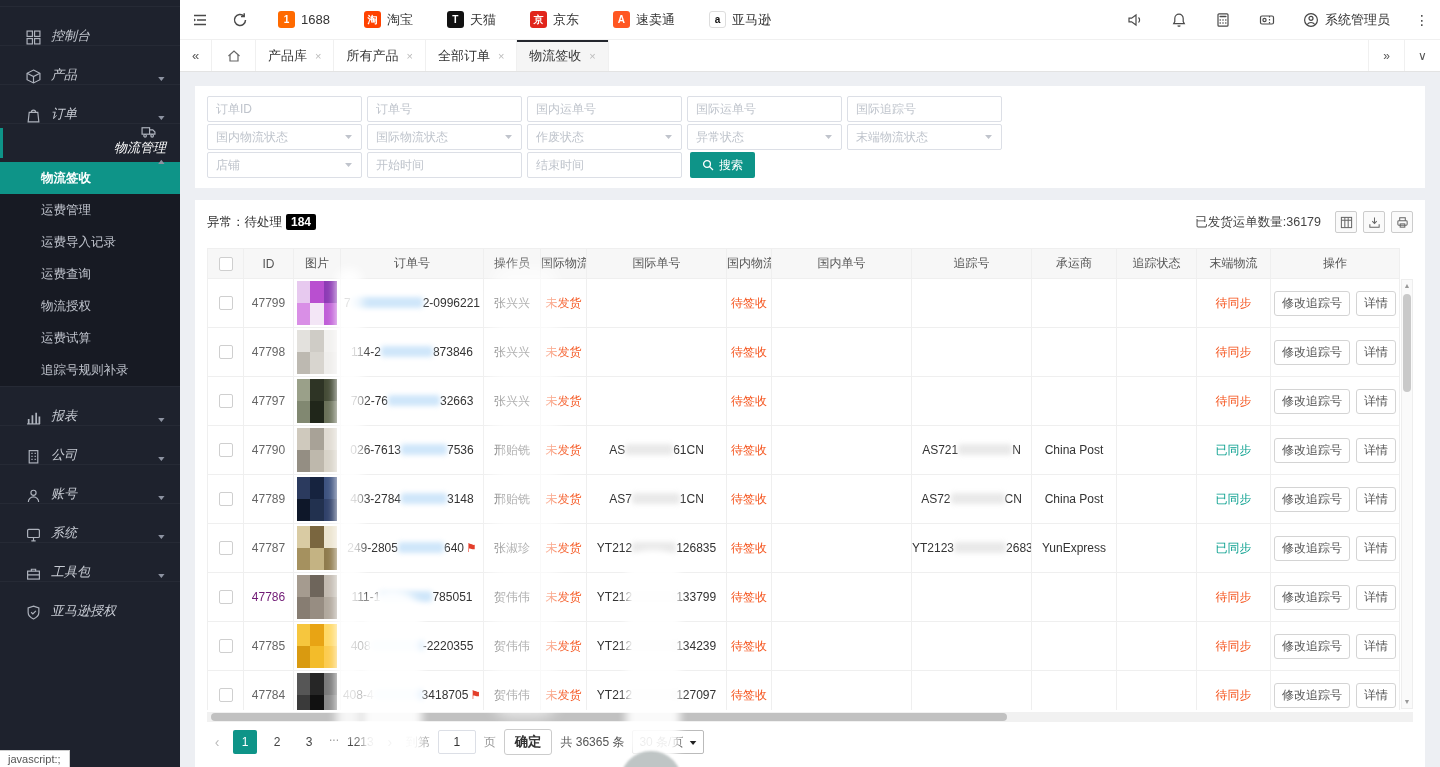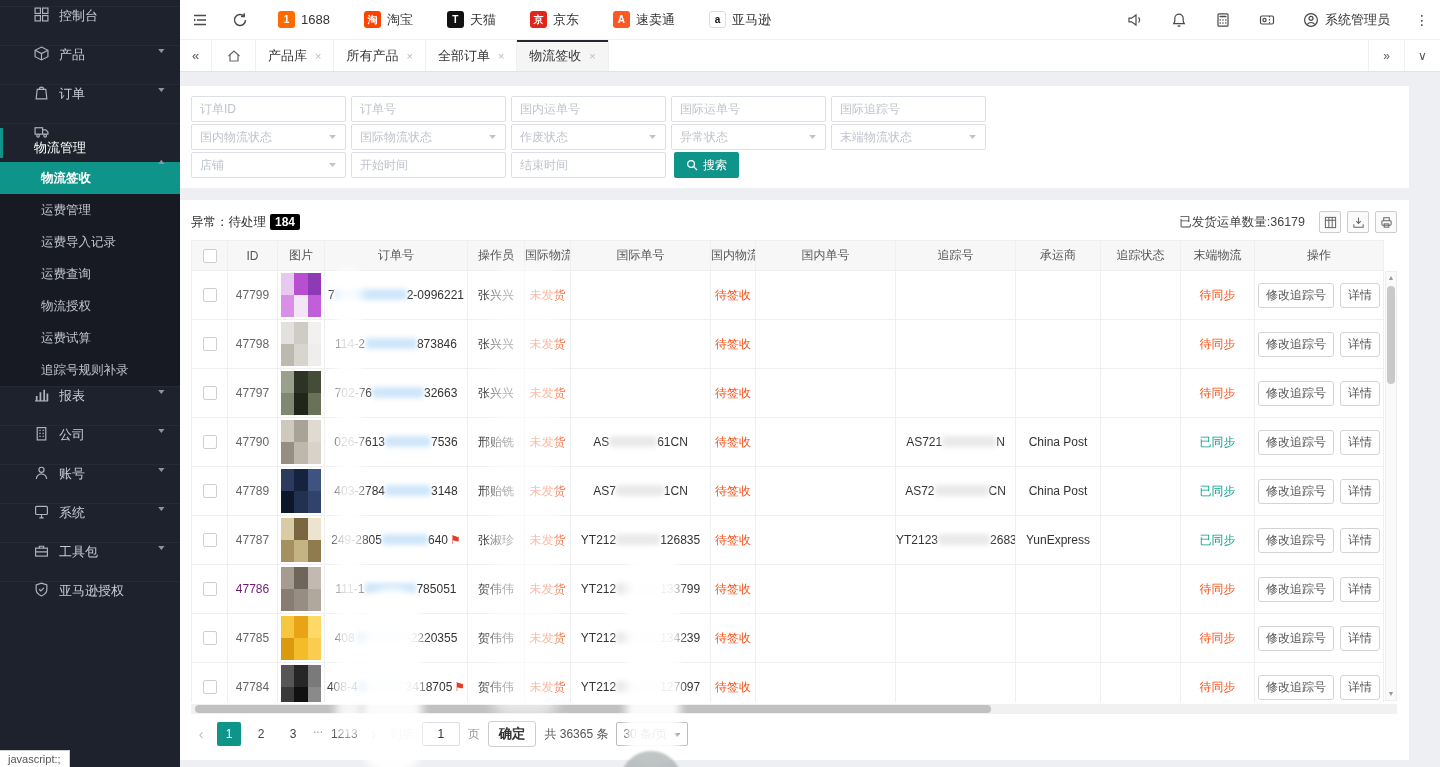--- a/index.html
+++ b/index.html
@@ -6,21 +6,21 @@
   html,body { width:1440px; height:767px; overflow:hidden; font-family:"Liberation Sans","DejaVu Sans",sans-serif; font-size:12px; color:#333; background:#edeff3; }
   .page { position:relative; width:1440px; height:767px; }
 
   
   .sidebar { position:absolute; left:0; top:0; width:180px; height:767px; background:#1e222d; z-index:5; }
   .logo { height:42px; display:flex; align-items:center; padding-left:14px; gap:7px; }
   .logo-mark { width:30px; height:28px; flex:0 0 auto; }
   .logo-text .cn { color:#fff; font-size:17px; font-weight:bold; font-family:"Liberation Serif","DejaVu Serif",serif; font-style:italic; letter-spacing:2px; line-height:17px; }
   .logo-text .en { color:#8d93a1; font-size:6.5px; letter-spacing:1.2px; margin-top:2px; }
   .menu { margin-top:6px; }
-  .m-item { height:39px; display:flex; align-items:flex-start; padding:0 14px 0 34px; color:#c7cbd3; font-size:13px; cursor:pointer; border-top:1px solid rgba(255,255,255,.04); position:relative; }
+  .m-item { height:39px; display:flex; align-items:flex-end; padding:0 14px 0 26px; color:#c7cbd3; font-size:13px; cursor:pointer; border-top:1px solid rgba(255,255,255,.04); position:relative;font-style:italic; }
   .m-item .mi-icon { width:15px; height:15px; margin-right:10px; color:#aeb3bd; flex:0 0 auto; }
   .m-item .mi-icon svg { width:15px; height:15px; display:block; }
   .m-item .arrow { margin-left:auto; font-size:9px; color:#8d93a1; transform:scale(1.2,.8); }
   .m-item.active-parent { color:#ffffff;flex-direction:column; }
   .m-item.active-parent::before { content:""; position:absolute; left:0; top:4px; bottom:4px; width:3px; background:#0e9488; }
   .submenu { background:#171a23; }
   .s-item { height:32px; display:flex; align-items:center; padding-left:41px; color:#bfc3cc; font-size:12.5px; cursor:pointer; }
   .s-item.active { background:#0e9488; color:#fff; font-weight:bold; }
 
   
@@ -42,40 +42,40 @@
   .tab-home { width:44px; display:flex; align-items:center; justify-content:center; border-right:1px solid #f0f0f0; cursor:pointer; color:#666; }
   .tab-home svg { width:14px; height:14px; }
   .tab { display:flex; align-items:center; gap:8px; padding:0 12px; font-size:13px; color:#333; border-right:1px solid #f0f0f0; cursor:pointer; position:relative; }
   .tab .x { color:#bbb; font-size:11px; }
   .tab.active { background:#f5f5f5; }
   .tab.active::before { content:""; position:absolute; left:0; right:0; top:0; height:2px; background:#23262d; }
   .tab-spacer { flex:1; }
   .tab-right { width:36px; display:flex; align-items:center; justify-content:center; color:#555; border-left:1px solid #f0f0f0; cursor:pointer; font-size:12px; }
 
   
-  .content { position:absolute; left:164px; top:72px; width:1260px; height:695px; padding:14px 15px 0 15px; }
+  .content { position:absolute; left:180px; top:72px; width:1260px; height:695px; padding:14px 15px 0 15px; }
   .filter-panel { background:#fff; padding:10px 12px 10px 12px; }
   .f-row { display:flex; gap:5px; margin-bottom:2px; }
   .f-row:last-child { margin-bottom:0; }
   .f-input, .f-select { width:155px; height:26px; border:1px solid #dcdfe6; background:#fff; color:#333; font-size:12px; padding:0 8px; border-radius:2px; }
   .f-input::placeholder { color:#bfc4cc; }
   .f-select { display:flex; align-items:center; justify-content:space-between; color:#bfc4cc; cursor:pointer; }
   .f-select .caret { color:#c0c4cc; font-size:9px; transform:scale(1.3,.8); }
   .btn-search { height:26px; padding:0 12px; background:#0e9488; color:#fff; border:none; border-radius:2px; font-size:12px; display:flex; align-items:center; gap:5px; cursor:pointer; margin-left:3px; }
   .btn-search svg { width:12px; height:12px; }
 
   .table-panel { background:#fff; margin-top:12px; padding:8px 12px 6px 12px; position:relative; }
   .panel-toolbar { height:28px; display:flex; align-items:center; font-size:12.5px; color:#333; }
   .badge { background:#000000; color:#fff; padding:1px 5px; border-radius:2px; font-size:12px; margin-left:4px; font-weight:bold; }
   .pt-right { margin-left:auto; display:flex; align-items:center; gap:6px; }
   .pt-count { font-weight:normal; color:#444; margin-right:8px; }
   .tool-btn { width:22px; height:22px; border:1px solid #ccc; border-radius:2px; background:#fafafa; display:flex; align-items:center; justify-content:center; color:#666; cursor:pointer; }
   .tool-btn svg { width:13px; height:13px; }
 
-  .table-wrap { position:relative; margin-top:4px; height:462px; overflow:hidden; }
+  .table-wrap { position:relative; margin-top:12px; height:462px; overflow:hidden; }
   table { border-collapse:collapse; table-layout:fixed; width:1192px; }
   th, td { border:1px solid #efefef; border-top:none; border-left:none; text-align:center; overflow:hidden; white-space:nowrap; }
   th:first-child, td:first-child { border-left:1px solid #efefef; }
   thead th { background:#f7f7f7; height:30px; color:#555; font-weight:normal; font-size:12px; border-top:1px solid #efefef; }
   tbody td { height:49px; font-size:12px; color:#333; }
   .cb { width:14px; height:14px; border:1px solid #cfcfcf; border-radius:2px; background:#fff; display:inline-block; vertical-align:middle; cursor:pointer; }
   .thumb { width:40px; height:44px; margin:0 auto; display:grid; grid-template-columns:1fr 1fr 1fr; grid-template-rows:1fr 1fr; }
   .mask { display:inline-block; height:11px; border-radius:3px; vertical-align:-1px; filter:blur(2.5px); }
   .mask-blue { background:#cfe6fa; }
   .mask-gray { background:#e9e9e9; }

